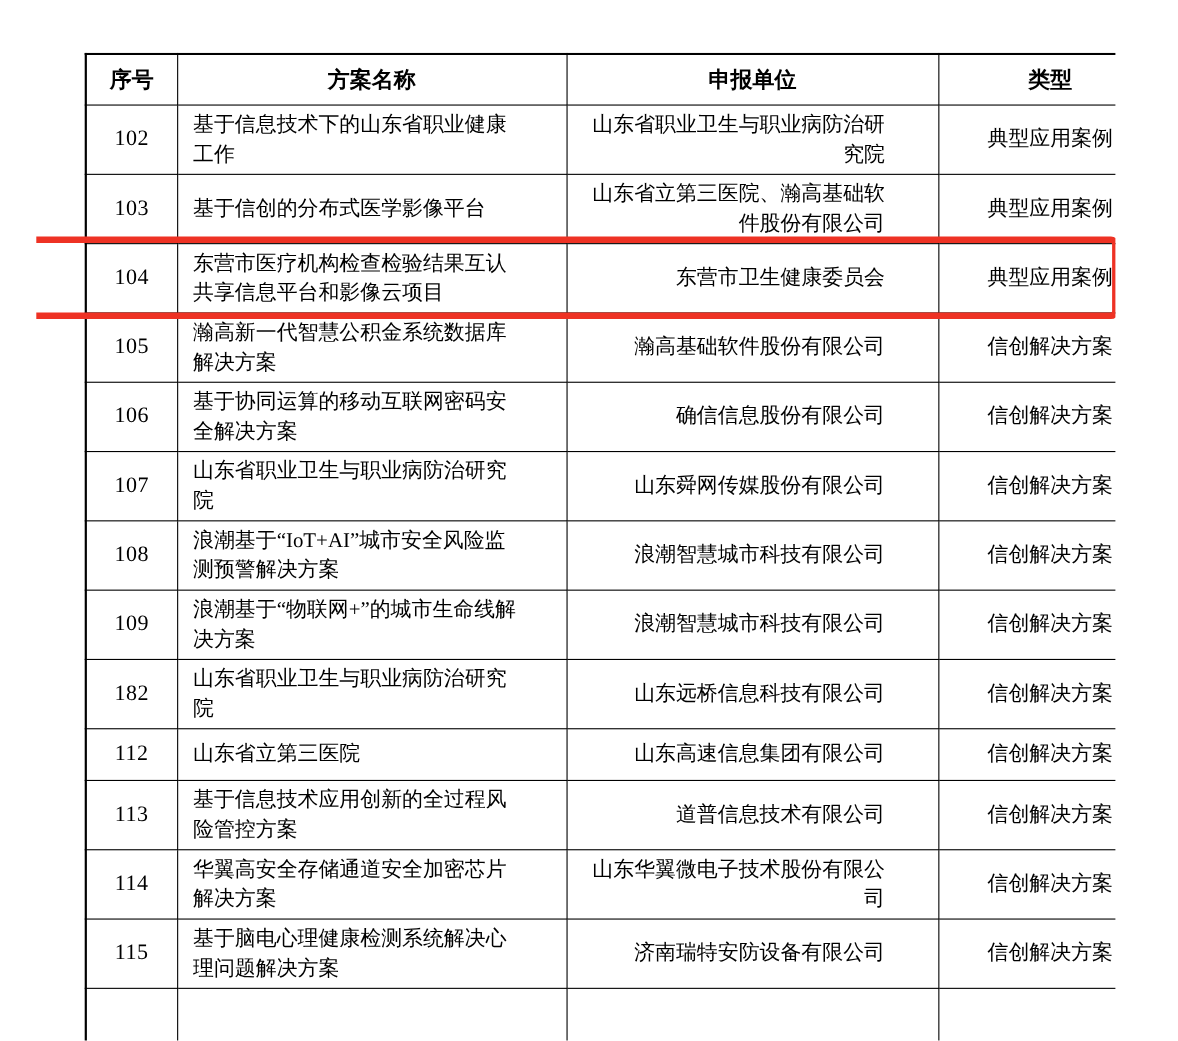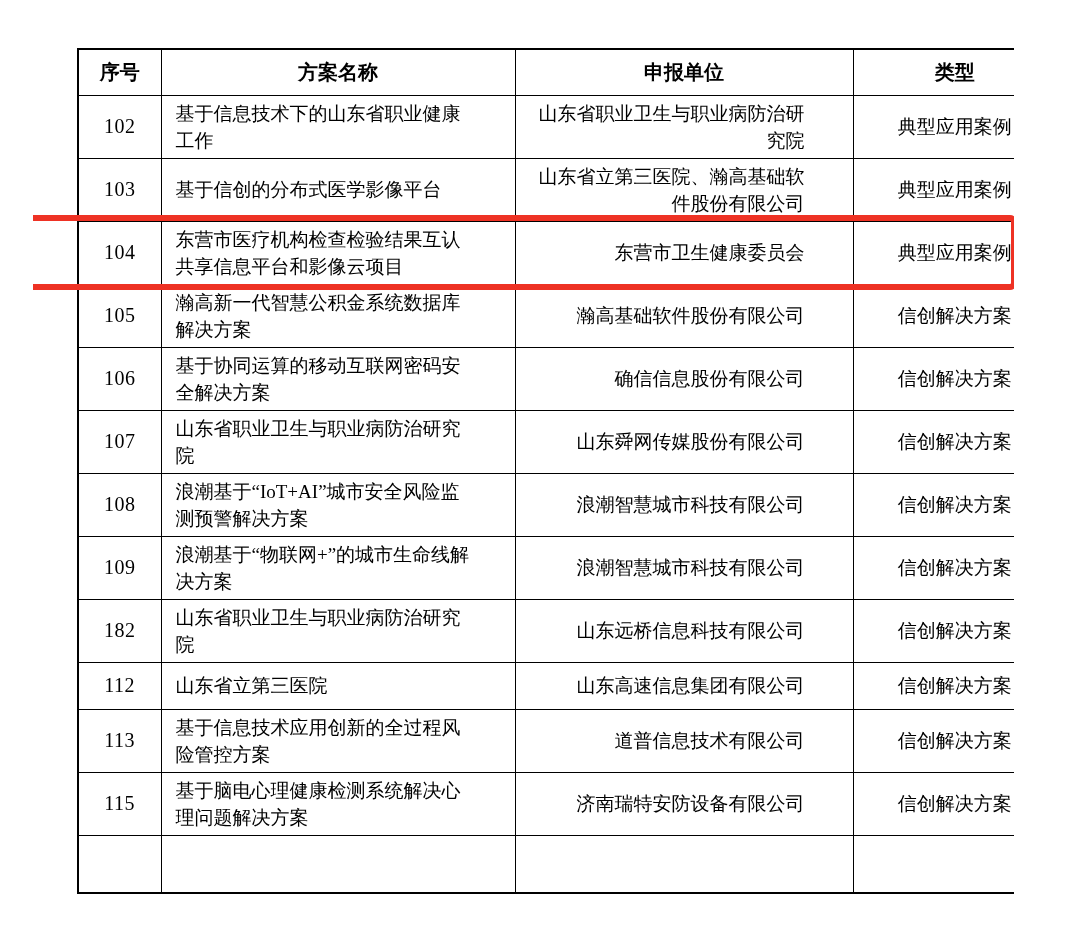--- a/index.html
+++ b/index.html
@@ -139,20 +139,26 @@
         <td class="c-org">山东高速信息集团有限公司</td>
         <td class="c-type">信创解决方案</td>
       </tr>
       <tr class="body-row">
         <td class="c-no">113</td>
         <td class="c-name">基于信息技术应用创新的全过程风险管控方案</td>
         <td class="c-org">道普信息技术有限公司</td>
         <td class="c-type">信创解决方案</td>
       </tr>
       <tr class="body-row">
+        <td class="c-no">114</td>
+        <td class="c-name">华翼高安全存储通道安全加密芯片解决方案</td>
+        <td class="c-org">山东华翼微电子技术股份有限公司</td>
+        <td class="c-type">信创解决方案</td>
+      </tr>
+      <tr class="body-row">
         <td class="c-no">115</td>
         <td class="c-name">基于脑电心理健康检测系统解决心理问题解决方案</td>
         <td class="c-org">济南瑞特安防设备有限公司</td>
         <td class="c-type">信创解决方案</td>
       </tr>
       <tr class="partial-row">
         <td></td>
         <td></td>
         <td></td>
         <td></td>

